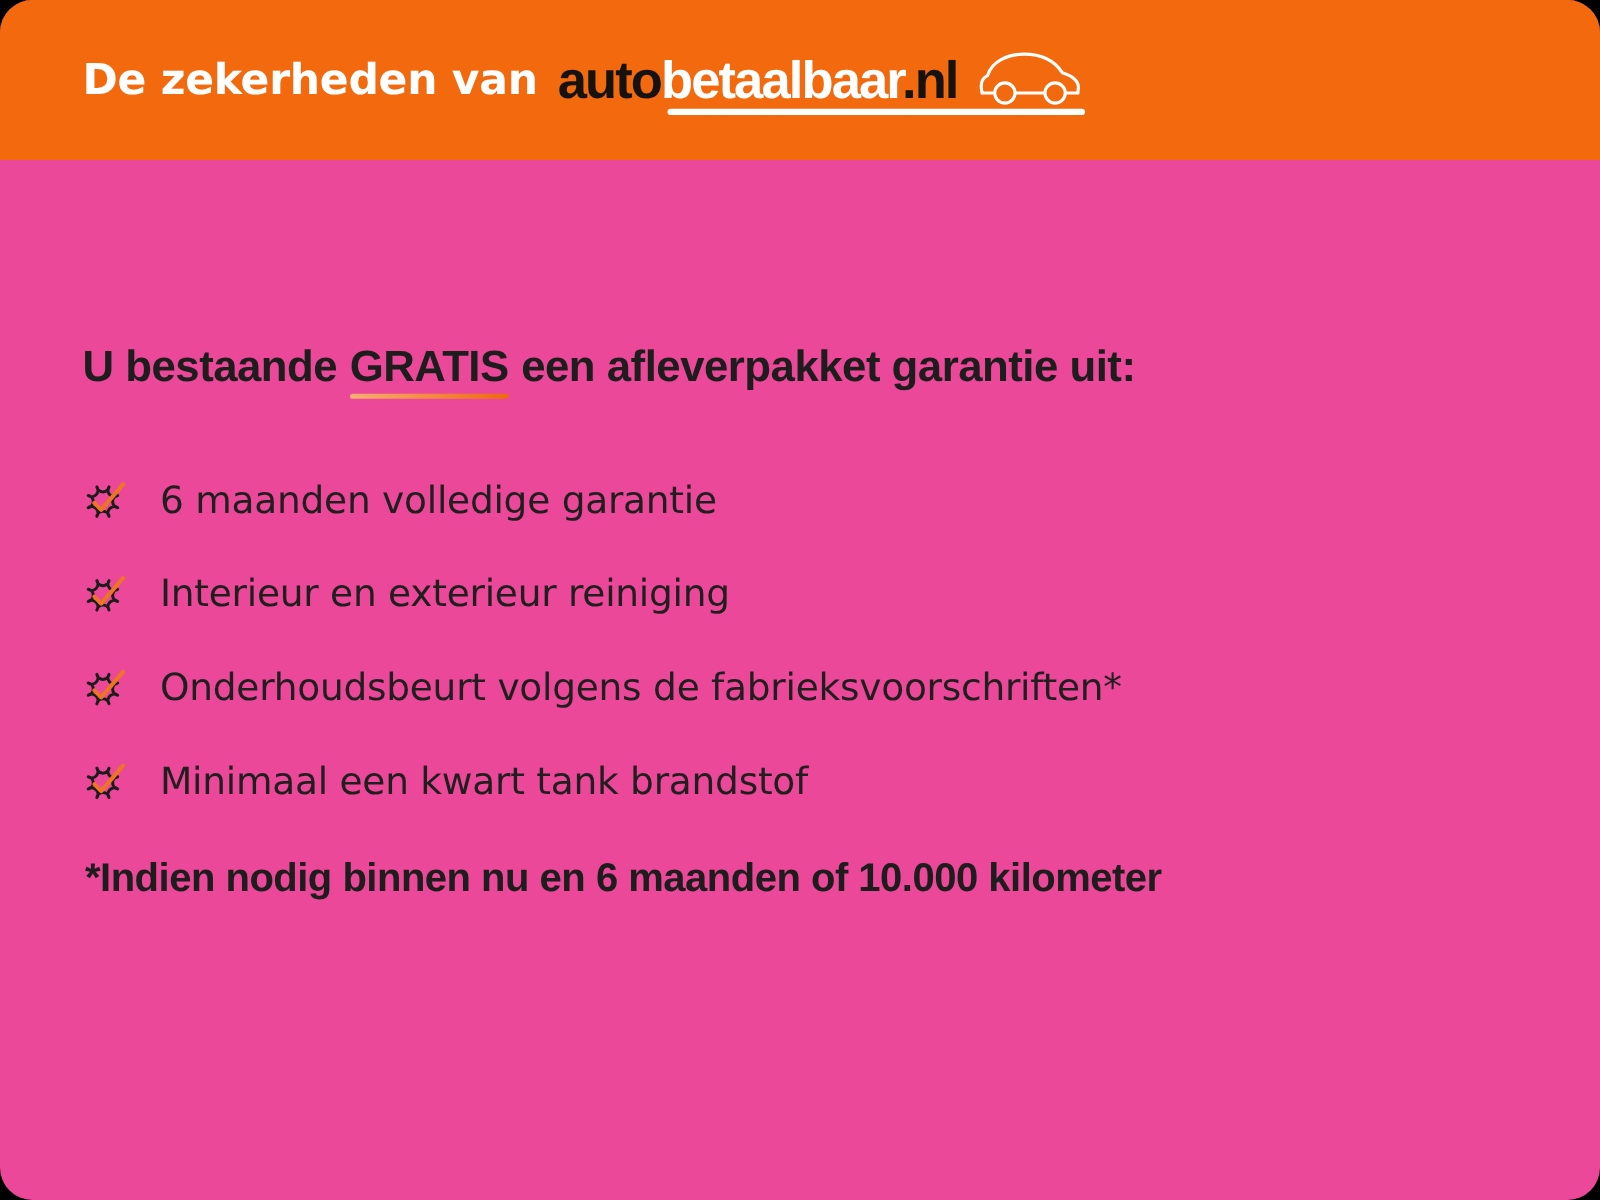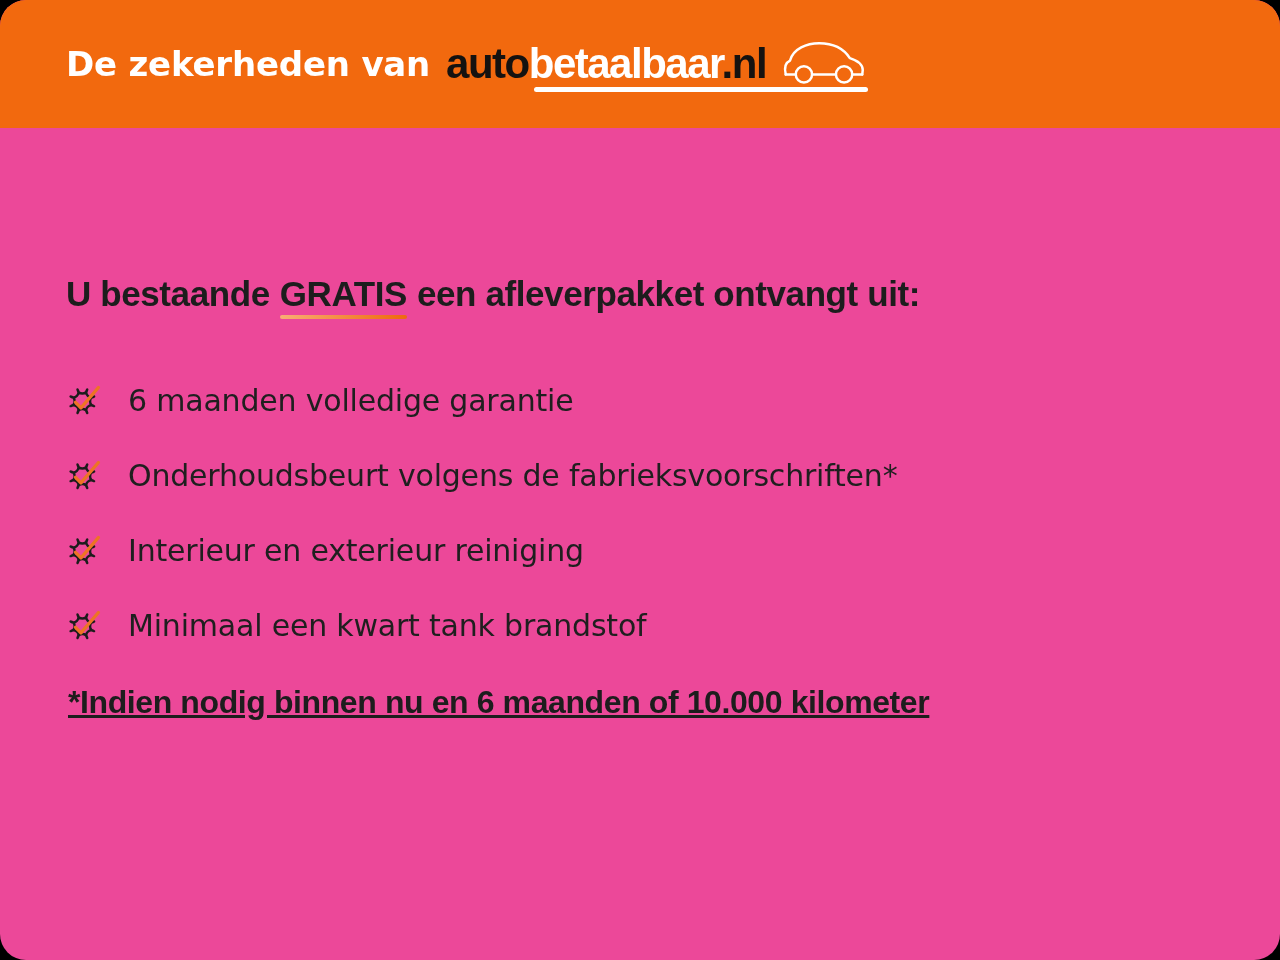--- a/index.html
+++ b/index.html
@@ -105,21 +105,20 @@
     letter-spacing:-0.2px;
     white-space:nowrap;
   }
   .footnote{
     margin:36px 0 0 6px;
     font-family:"Liberation Sans",sans-serif;
     font-size:32px;
     font-weight:700;
     letter-spacing:-0.4px;
     color:#1d1d1d;
-    text-decoration:underline;
   }
 </style>
 </head>
 <body>
 
 <svg width="0" height="0" style="position:absolute" aria-hidden="true">
   <defs>
     <g id="badge-check">
       <path d="M25.24 12.17 A3.9 3.9 0 0 1 19.83 6.76 A3.9 3.9 0 0 1 12.17 6.76 A3.9 3.9 0 0 1 6.76 12.17 A3.9 3.9 0 0 1 6.76 19.83 A3.9 3.9 0 0 1 12.17 25.24 A3.9 3.9 0 0 1 19.83 25.24 A3.9 3.9 0 0 1 25.24 19.83 A3.9 3.9 0 0 1 25.24 12.17 Z" fill="none" stroke="#1c1c1c" stroke-width="1.9" stroke-linejoin="round"></path>
       <polyline points="10.6,16.8 14.9,21.2 28.6,5.2" fill="none" stroke="#ed7424" stroke-width="2.6" stroke-linecap="round" stroke-linejoin="round"></polyline>
@@ -138,40 +137,40 @@
         <path d="M6 42 L15.5 42 M34.5 42 L57.5 42 M76.5 42 L86 42" fill="none" stroke="#ffffff" stroke-width="2.6" stroke-linecap="round"></path>
         <circle cx="25" cy="42" r="8.5" fill="none" stroke="#ffffff" stroke-width="2.6"></circle>
         <circle cx="67" cy="42" r="8.5" fill="none" stroke="#ffffff" stroke-width="2.6"></circle>
       </svg>
       <div class="logo-underline"></div>
     </div>
   </header>
 
   <main class="content">
 
-    <h1 class="heading"><span>U bestaande</span><span class="hl">GRATIS</span><span>een afleverpakket ontvangt uit:</span></h1>
+    <h1 class="heading"><span>U bestaande</span><span class="hl">GRATIS</span><span>een afleverpakket garantie uit:</span></h1>
 
     <ul class="benefits">
       <li class="benefit">
         <svg class="badge" viewBox="0 0 33 30">
             <use href="#badge-check"></use>
           </svg>
         <span class="benefit-text">6 maanden volledige garantie</span>
       </li>
       <li class="benefit">
         <svg class="badge" viewBox="0 0 33 30">
             <use href="#badge-check"></use>
           </svg>
-        <span class="benefit-text">Onderhoudsbeurt volgens de fabrieksvoorschriften*</span>
+        <span class="benefit-text">Interieur en exterieur reiniging</span>
       </li>
       <li class="benefit">
         <svg class="badge" viewBox="0 0 33 30">
             <use href="#badge-check"></use>
           </svg>
-        <span class="benefit-text">Interieur en exterieur reiniging</span>
+        <span class="benefit-text">Onderhoudsbeurt volgens de fabrieksvoorschriften*</span>
       </li>
       <li class="benefit">
         <svg class="badge" viewBox="0 0 33 30">
             <use href="#badge-check"></use>
           </svg>
         <span class="benefit-text">Minimaal een kwart tank brandstof</span>
       </li>
     </ul>
 
     <p class="footnote">*Indien nodig binnen nu en 6 maanden of 10.000 kilometer</p>

